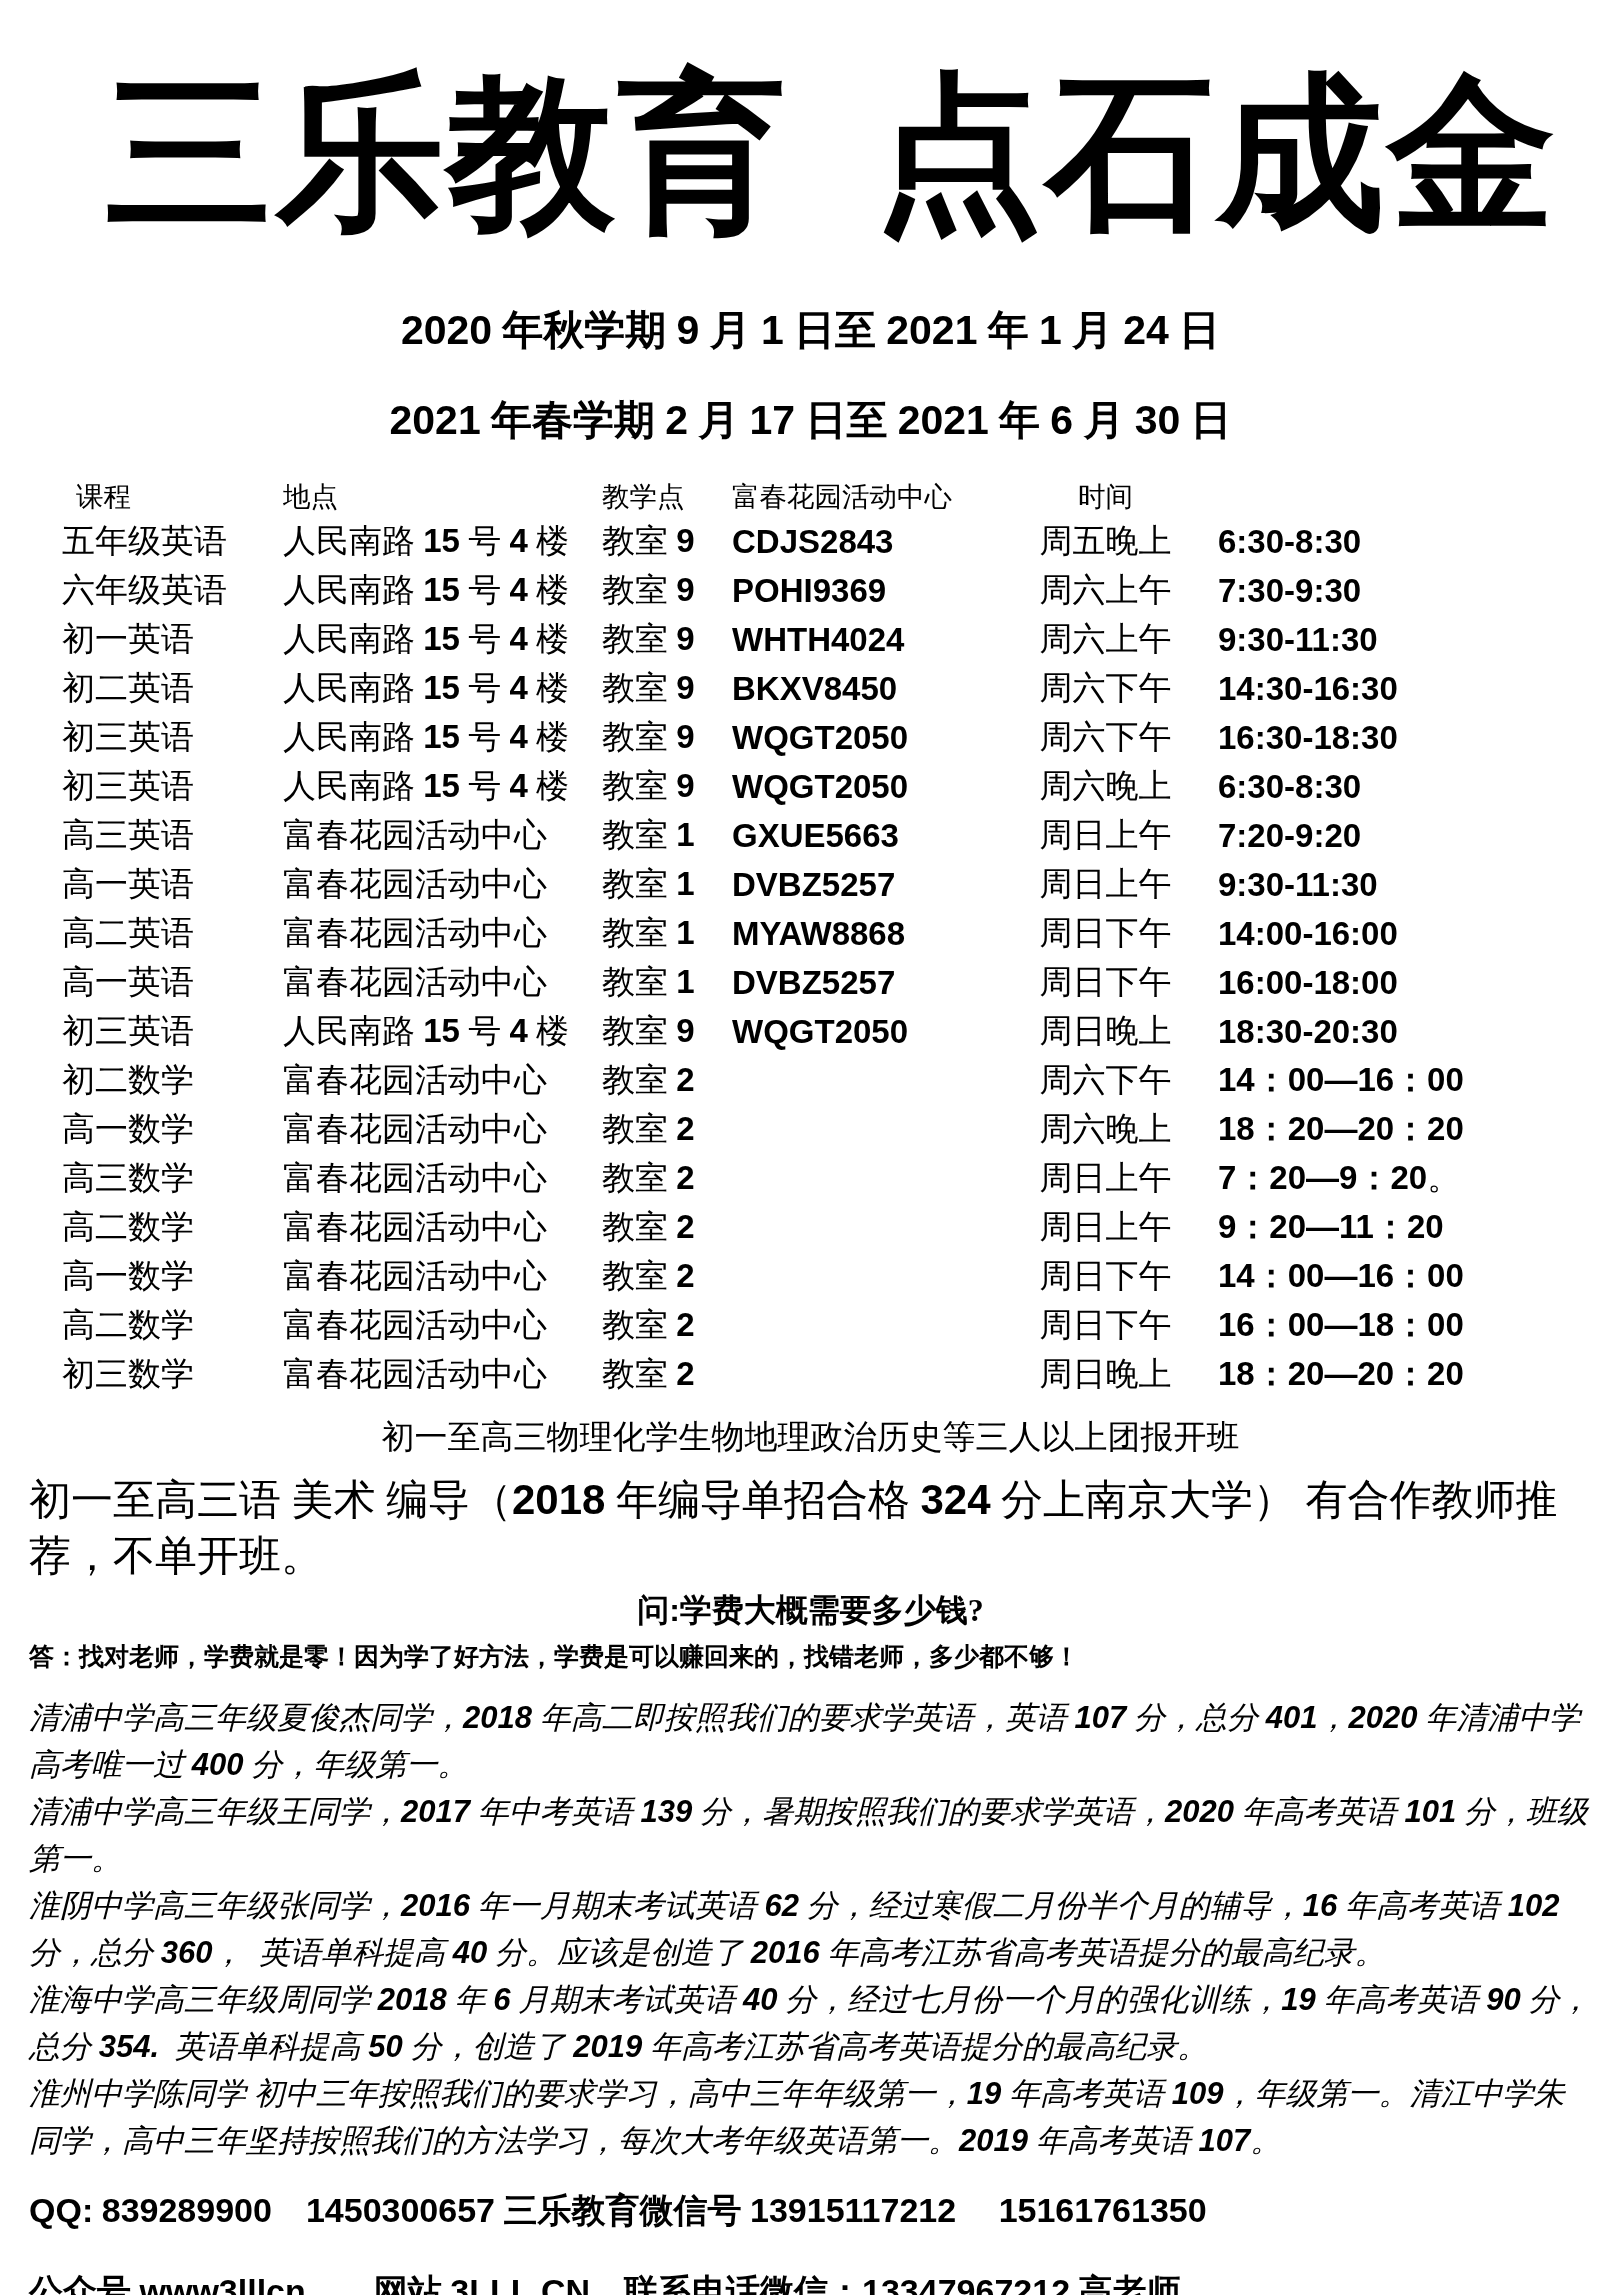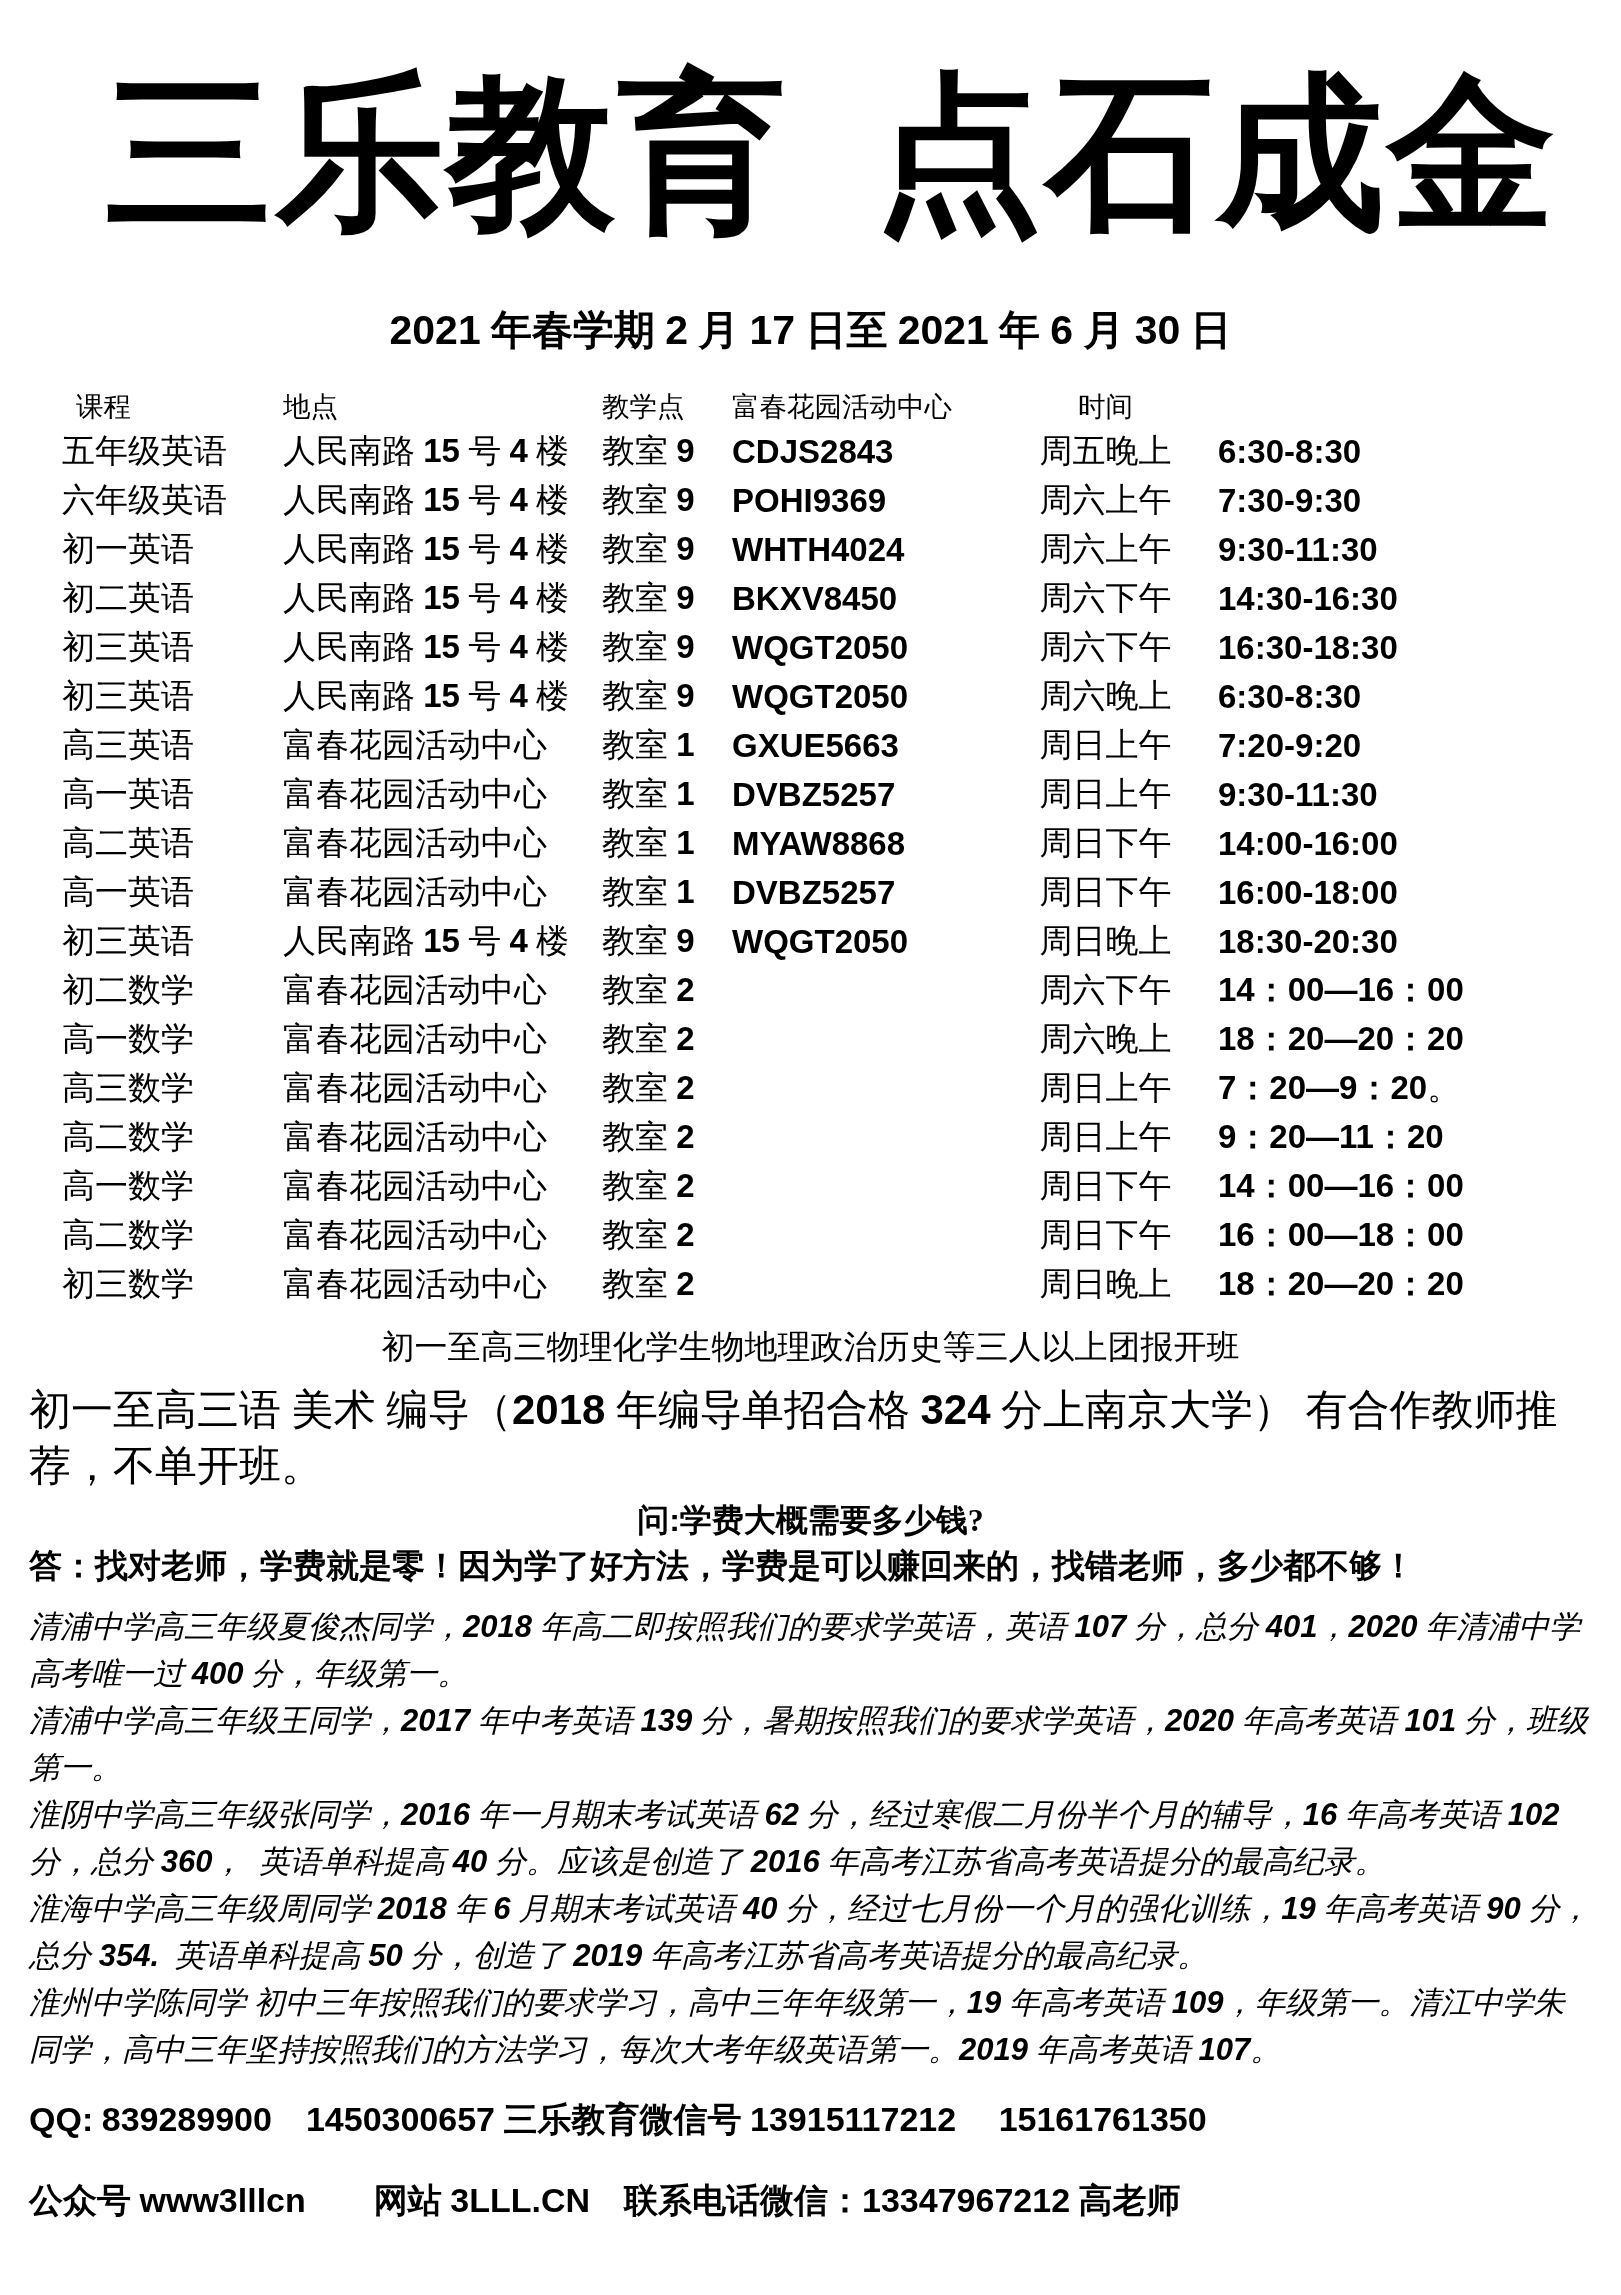--- a/index.html
+++ b/index.html
@@ -38,41 +38,42 @@
   
   .bn .d,.d{font-family:"Liberation Sans","DejaVu Sans",sans-serif;font-weight:bold;}
 
   
   .group-note{margin-top:13px;text-align:center;font-size:33px;line-height:51px;}
   .note-line{font-size:42px;line-height:56px;white-space:pre-wrap;}
   .notes{margin-top:8.7px;}
 
   
   .question{text-align:center;font-size:32px;line-height:45px;font-weight:bold;margin-top:4.3px;}
-  .answer{font-size:33px;line-height:46px;font-weight:bold;white-space:pre-wrap;}
+  .answer{font-size:25px;line-height:46px;font-weight:bold;white-space:pre-wrap;}
 
   
   .testimonials{margin-top:14px;font-style:italic;}
   .testimonials p{margin:0;font-size:31px;line-height:47px;white-space:pre-wrap;}
 
   
   .contact-line{font-weight:bold;white-space:pre-wrap;}
   .contact-line.l1{margin-top:25px;font-size:34px;line-height:43px;}
   .contact-line.l2{margin-top:38px;font-size:34px;line-height:43px;}
 </style>
 </head>
 <body>
 
 <div class="page">
 
   <div class="title-line">
     <span>三乐教育</span><span class="title-part2">点石成金</span>
   </div>
 
   <div class="dates">
+    <div class="date-line bn"><span class="d">2020</span> 年秋学期 <span class="d">9</span> 月 <span class="d">1</span> 日至 <span class="d">2021</span> 年  <span class="d">1</span> 月 <span class="d">24</span> 日</div>
     <div class="date-line bn"><span class="d">2021</span> 年春学期 <span class="d">2</span> 月 <span class="d">17</span> 日至 <span class="d">2021</span> 年 <span class="d">6</span> 月 <span class="d">30</span> 日</div>
   </div>
 
   <div class="table">
     <div class="tr thead">
       <div class="td c-course">课程</div>
       <div class="td c-loc">地点</div>
       <div class="td c-room">教学点</div>
       <div class="td c-code">富春花园活动中心</div>
       <div class="td c-day">时间</div>

